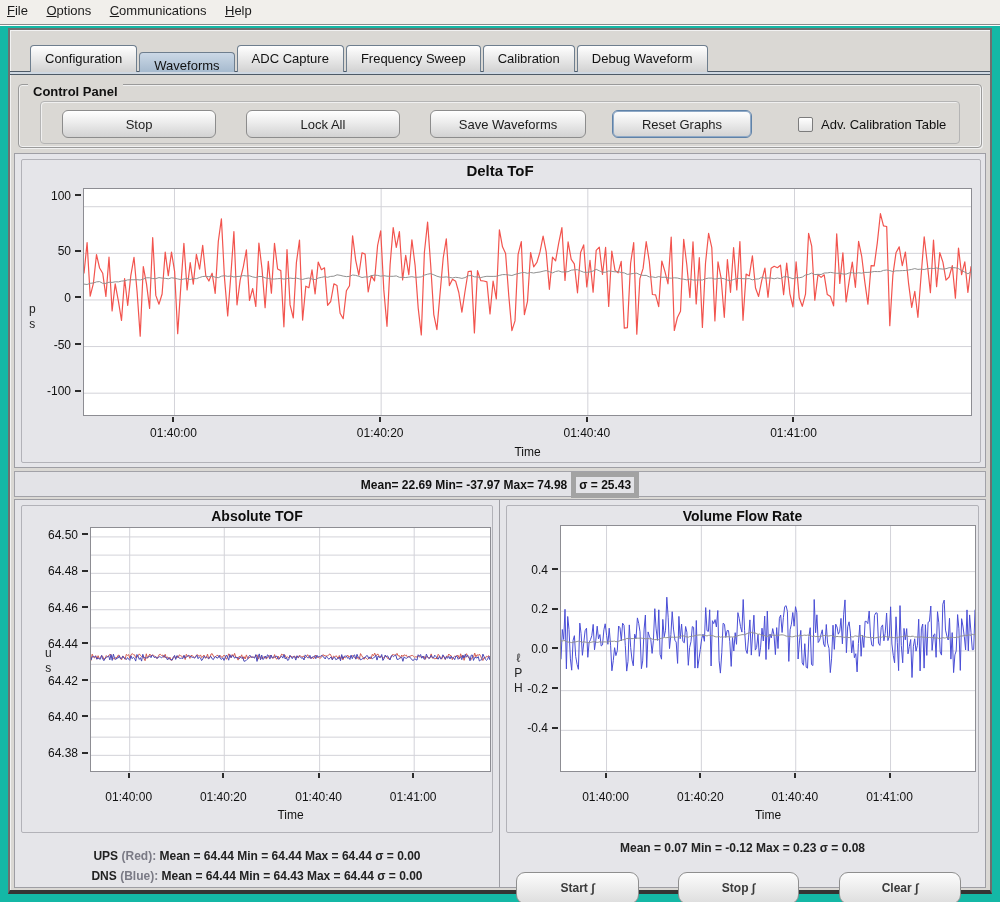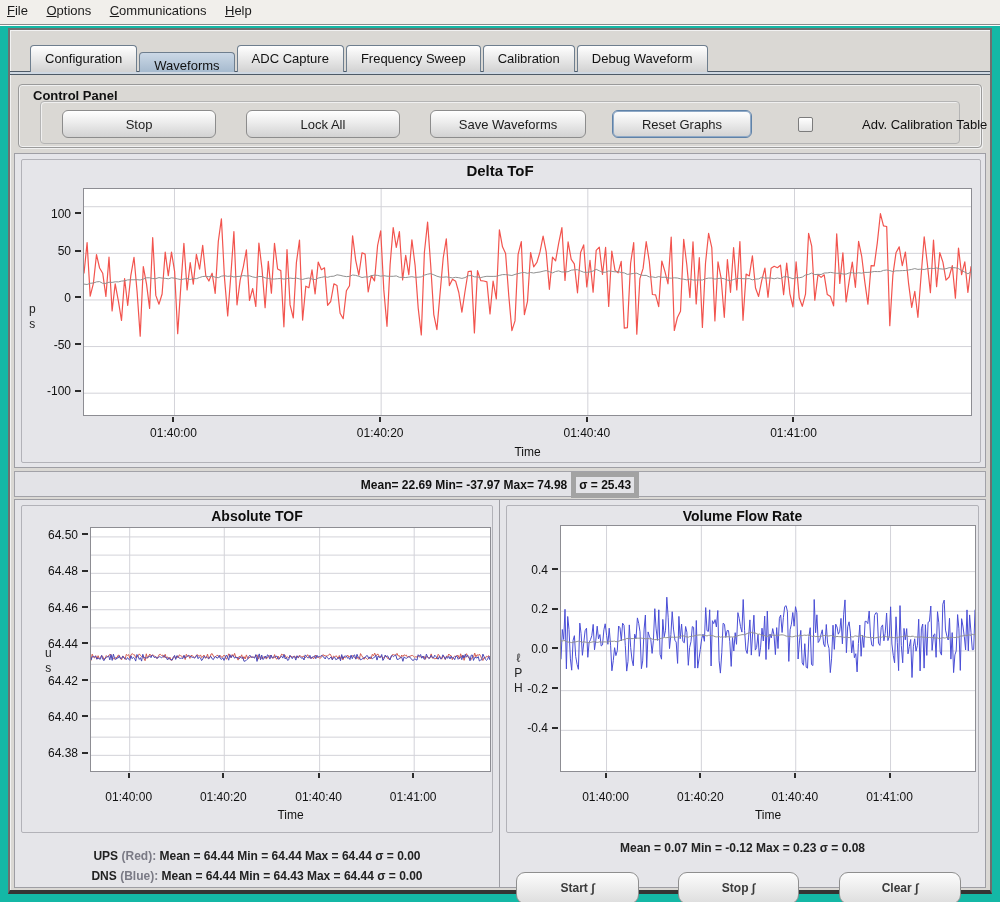--- a/index.html
+++ b/index.html
@@ -22,35 +22,35 @@
   .tab{box-sizing:border-box;height:27px;padding:5px 14px 4px 14px;margin-right:2px;font-size:13px;color:#111;
     border:1px solid #6e7e8e;border-bottom:none;border-radius:4px 4px 0 0;
     background:linear-gradient(#ffffff,#d2d2d2);cursor:default;white-space:nowrap;}
   .tab.active{background:linear-gradient(#cbd8e6,#a6bace);font-weight:400;height:20px;}
   #tabline{position:absolute;left:10px;top:71px;width:980px;height:4px;z-index:2;
     background:#cfd8e2;border-top:1px solid #4e5a66;border-bottom:1px solid #4e5a66;box-sizing:border-box;}
 
   
   #cpanel{position:absolute;left:18px;top:84px;width:964px;height:64px;box-sizing:border-box;
     border:1px solid #9a9a9a;border-radius:4px;box-shadow:inset 0 0 0 1px #f0f0f0, 1px 1px 0 #f0f0f0;}
-  #cpanel-title{position:absolute;left:28px;top:88px;padding:0 5px;background:#dad8d4;
+  #cpanel-title{position:absolute;left:28px;top:76px;padding:8px 5px;background:#dad8d4;
     font-size:13px;font-weight:700;color:#111;}
   #cpanel-inner{position:absolute;left:40px;top:101px;width:920px;height:43px;box-sizing:border-box;
     border:1px solid #b4b4b4;border-radius:4px;box-shadow:inset 1px 1px 0 #f0f0f0;}
   .btn{position:absolute;top:110px;height:28px;box-sizing:border-box;font-family:inherit;
     font-size:13px;color:#1d1d1d;border:1px solid #8c8c8c;border-radius:6px;
     background:linear-gradient(#ffffff,#ececec 45%,#d2d2d2);box-shadow:inset 0 1px 0 #ffffff;cursor:default;}
   .btn.focused{border:1px solid #5f82a8;box-shadow:inset 0 0 0 1px #8fa9c6, inset 0 1px 0 #ffffff;}
   #btn-stop{left:62px;width:154px;}
   #btn-lock{left:246px;width:154px;}
   #btn-save{left:430px;width:156px;}
   #btn-reset{left:612px;width:140px;}
   #adv-checkbox{position:absolute;left:798px;top:117px;width:15px;height:15px;box-sizing:border-box;
     border:1px solid #7c7c7c;border-radius:2px;background:linear-gradient(#ffffff,#e2e2e2);cursor:default;}
-  #adv-label{position:absolute;left:821px;top:117px;font-size:13px;color:#111;margin-left:41px;}
+  #adv-label{position:absolute;left:821px;top:117px;font-size:13px;color:#111;}
 
   
   .panel{position:absolute;box-sizing:border-box;background:#e5e5e9;border:1px solid #9e9ea4;}
   .chart-box{position:absolute;box-sizing:border-box;border:1px solid #b2b2b8;border-radius:2px;}
   .chart-title{position:absolute;left:0;width:100%;text-align:center;font-weight:700;color:#0d0d0d;}
   .plot{position:absolute;box-sizing:border-box;background:#ffffff;border:1px solid #8d8d93;overflow:hidden;}
   .plot svg{display:block;}
   .ylabels{position:absolute;}
   .ytick{position:absolute;right:2px;white-space:nowrap;font-size:12px;color:#111;text-align:right;}
   .ydash{display:inline-block;width:6px;height:2px;background:#2b2b2b;margin:0 0 3px 4px;vertical-align:middle;}
@@ -145,21 +145,21 @@
   <div id="adv-label">Adv. Calibration Table</div>
 
   <div class="panel" id="panel-delta">
     <div class="chart-box"></div>
     <div class="chart-title">Delta ToF</div>
     <div class="yunit">
         <div>p</div>
         <div>s</div>
       </div>
     <div class="ylabels">
-        <div class="ytick" style="top: 19px; left: 0px; right: 2px; width: 100%;"><span>100</span><span class="ydash"></span></div>
+        <div class="ytick" style="top: 1px; left: 0px; right: 2px; width: 100%;"><span>100</span><span class="ydash"></span></div>
         <div class="ytick" style="top: 56.3317px; left: 0px; right: 2px; width: 100%;"><span>50</span><span class="ydash"></span></div>
         <div class="ytick" style="top: 102.949px; left: 0px; right: 2px; width: 100%;"><span>0</span><span class="ydash"></span></div>
         <div class="ytick" style="top: 149.566px; left: 0px; right: 2px; width: 100%;"><span>-50</span><span class="ydash"></span></div>
         <div class="ytick" style="top: 196.183px; left: 0px; right: 2px; width: 100%;"><span>-100</span><span class="ydash"></span></div>
       </div>
     <div class="plot">
         <svg width="887" height="226">
           <line x1="0" y1="17.714521452145217" x2="887" y2="17.714521452145217" stroke="#d3d3d9" stroke-width="1"></line>
           <line x1="0" y1="64.33168316831683" x2="887" y2="64.33168316831683" stroke="#d3d3d9" stroke-width="1"></line>
           <line x1="0" y1="110.94884488448844" x2="887" y2="110.94884488448844" stroke="#d3d3d9" stroke-width="1"></line>

